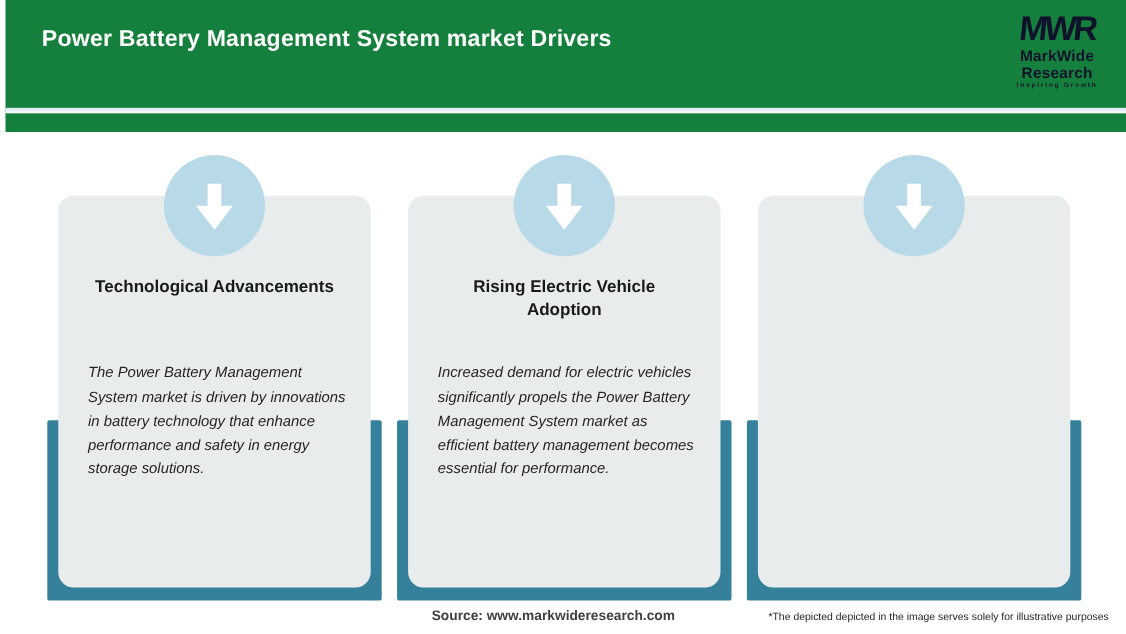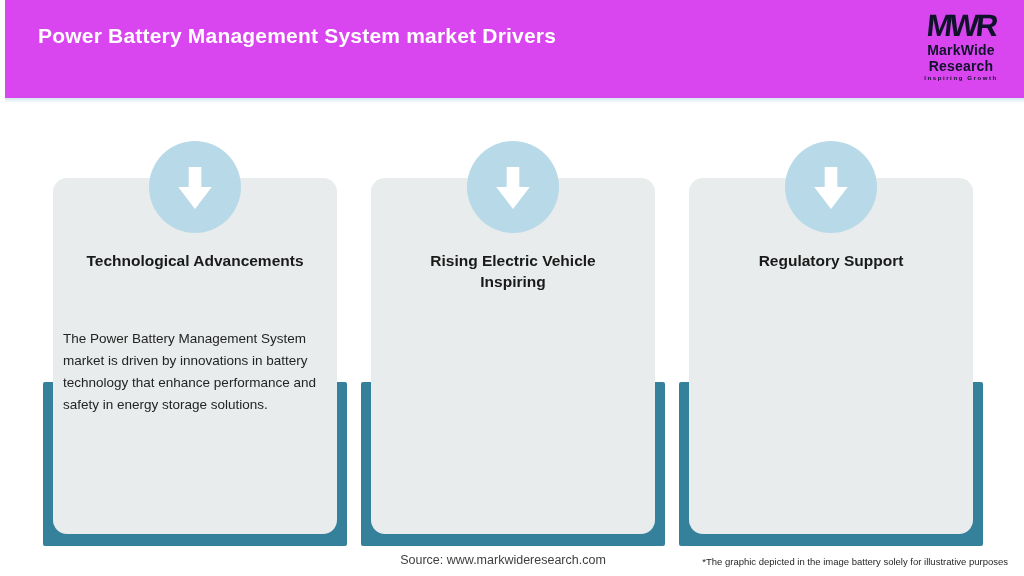--- a/index.html
+++ b/index.html
@@ -7,22 +7,22 @@
   body {
     position:relative;
     width:1024px; height:576px;
     background:#ffffff;
     font-family:"Liberation Sans", sans-serif;
     overflow:hidden;
   }
 
   
   .header {
-    position:absolute; top:0; left:5px; right:0; height:98px;
-    background:#d946ef;
+    position:absolute; top:0; left:5px; right:0; height:120px;
+    background:#15803d;
   }
   .header-edge {
     position:absolute; top:98px; left:5px; right:0; height:5px;
     background:linear-gradient(#d3e7ef, #ffffff);
   }
   .header-title {
     position:absolute; left:33px; top:24px;
     color:#ffffff; font-size:21px; font-weight:bold; letter-spacing:0.2px;
   }
   .logo {
@@ -62,29 +62,29 @@
   .circle-2 { left:467px; }
   .circle-3 { left:785px; }
   .circle svg { display:block; margin-top:2px; }
 
   .card-title {
     margin-top:72px; height:78px; padding:0 20px;
     text-align:center; font-size:15.5px; font-weight:bold; color:#1a1a1a;
     line-height:1.38; white-space:pre-line;
   }
   .card-desc {
-    padding:0 20px 0 10px;
-    font-size:13.5px; line-height:1.62; color:#242424;
+    padding:0 20px 0 27px;
+    font-size:13.5px; line-height:1.62; color:#242424;font-style:italic;
   }
 
   
   .source {
     position:absolute; top:553px; left:0; width:1006px;
     text-align:center;
-    font-size:12.5px; font-weight:normal; color:#3f3f3f;
+    font-size:12.5px; font-weight:bold; color:#3f3f3f;
   }
   .disclaimer {
     position:absolute; top:556px; right:16px;
     font-size:9.5px; color:#1f1f1f;
   }
 </style>
 </head>
 <body>
 
 <div class="header">
@@ -106,36 +106,36 @@
   <span>
     <svg width="42" height="44" viewBox="0 0 40 42">
       <path d="M14 1 h12 v19 h10 L20 41 L4 20 h10 z" fill="#ffffff"></path>
     </svg>
   </span>
 </div>
 
 <div class="shadow-rect shadow-2"></div>
 <div class="card card-2">
   <div class="card-title">Rising Electric Vehicle
-Inspiring</div>
+Adoption</div>
+  <div class="card-desc">Increased demand for electric vehicles significantly propels the Power Battery Management System market as efficient battery management becomes essential for performance.</div>
 </div>
 <div class="circle circle-2">
   <span>
     <svg width="42" height="44" viewBox="0 0 40 42">
       <path d="M14 1 h12 v19 h10 L20 41 L4 20 h10 z" fill="#ffffff"></path>
     </svg>
   </span>
 </div>
 
 <div class="shadow-rect shadow-3"></div>
 <div class="card card-3">
-  <div class="card-title">Regulatory Support</div>
 </div>
 <div class="circle circle-3">
   <span>
     <svg width="42" height="44" viewBox="0 0 40 42">
       <path d="M14 1 h12 v19 h10 L20 41 L4 20 h10 z" fill="#ffffff"></path>
     </svg>
   </span>
 </div>
 
 <div class="source">Source: www.markwideresearch.com</div>
-<div class="disclaimer">*The graphic depicted in the image battery solely for illustrative purposes</div>
+<div class="disclaimer">*The depicted depicted in the image serves solely for illustrative purposes</div>
 
 </body></html>

